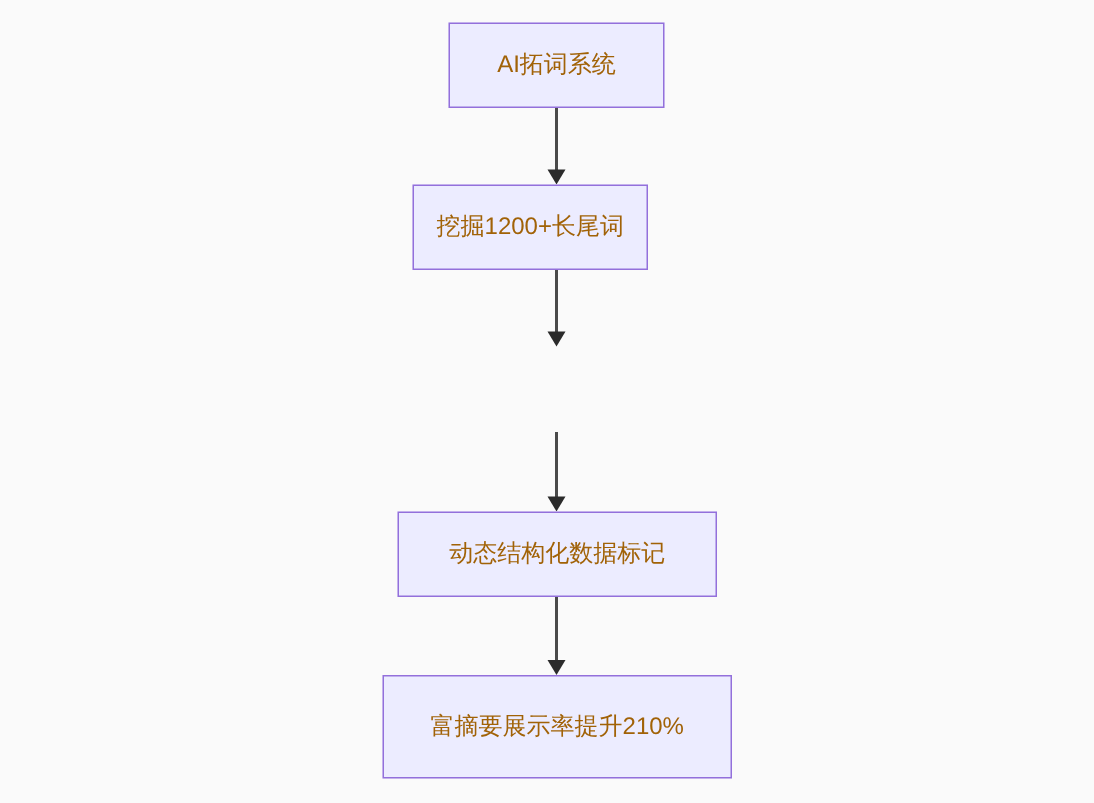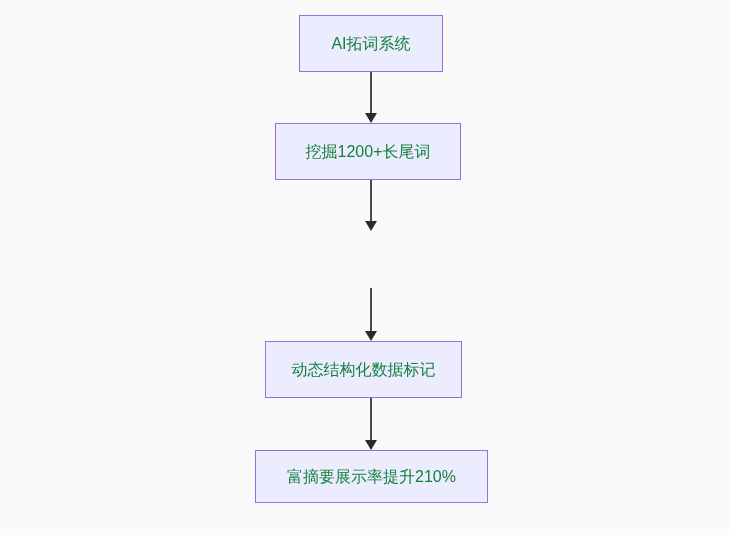--- a/index.html
+++ b/index.html
@@ -13,35 +13,35 @@
     width: 729px;
     height: 535px;
     background: #fafafa;
     overflow: hidden;
   }
   .node {
     position: absolute;
     box-sizing: border-box;
     background: #ECECFF;
     border: 1px solid #9370DB;
-    color: #15803d;
+    color: #a16207;
     font-size: 16px;
     line-height: 1;
     display: flex;
     align-items: center;
     justify-content: center;
     text-align: center;
     white-space: nowrap;
   }
   
   .node-1 { left: 299px; top: 15px;  width: 144px; height: 57px; }
-  .node-2 { left: 275px; top: 123px; width: 186px; height: 57px; }
+  .node-2 { left: 275px; top: 123px; width: 157px; height: 57px; }
   .node-3 { left: 261px; top: 231px; width: 221px; height: 57px; }
-  .node-4 { left: 265px; top: 341px; width: 197px; height: 57px; }
-  .node-5 { left: 255px; top: 450px; width: 233px; height: 53px; }
+  .node-4 { left: 265px; top: 341px; width: 213px; height: 57px; }
+  .node-5 { left: 255px; top: 450px; width: 233px; height: 69px; }
 
   .edge-line {
     position: absolute;
     width: 2px;
     background: #4a4a4a;
     left: 370px;
   }
   .edge-head {
     position: absolute;
     width: 0;

